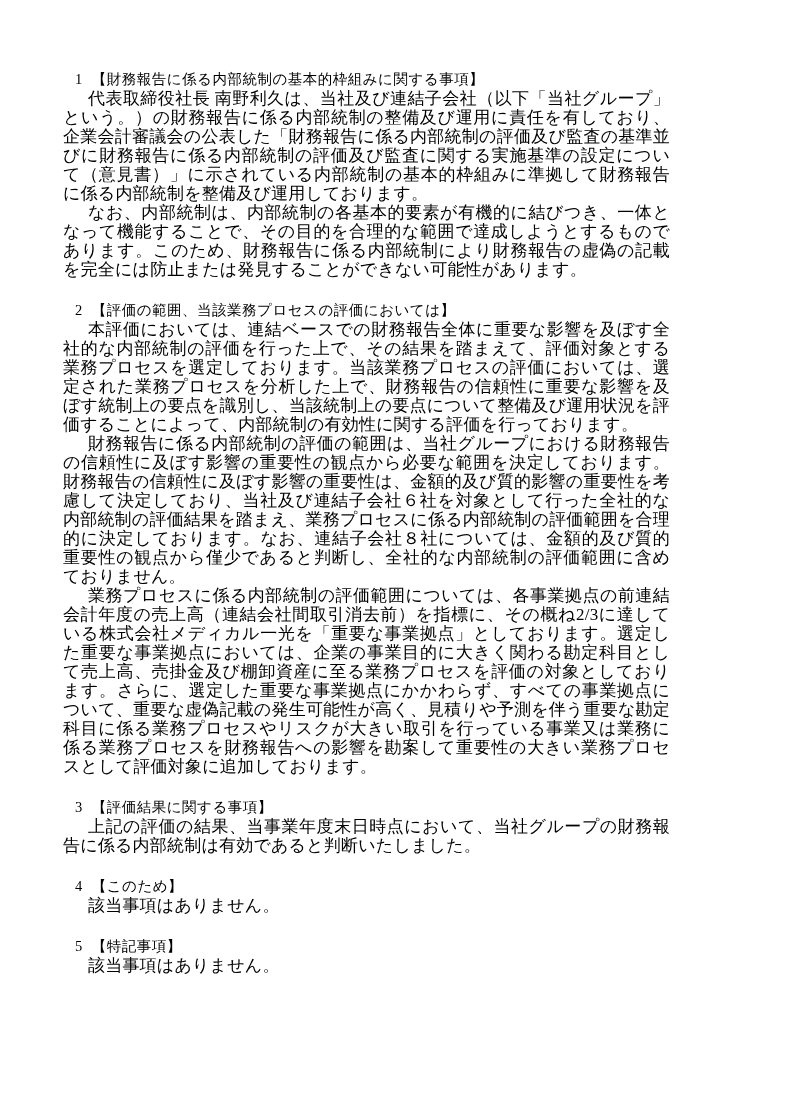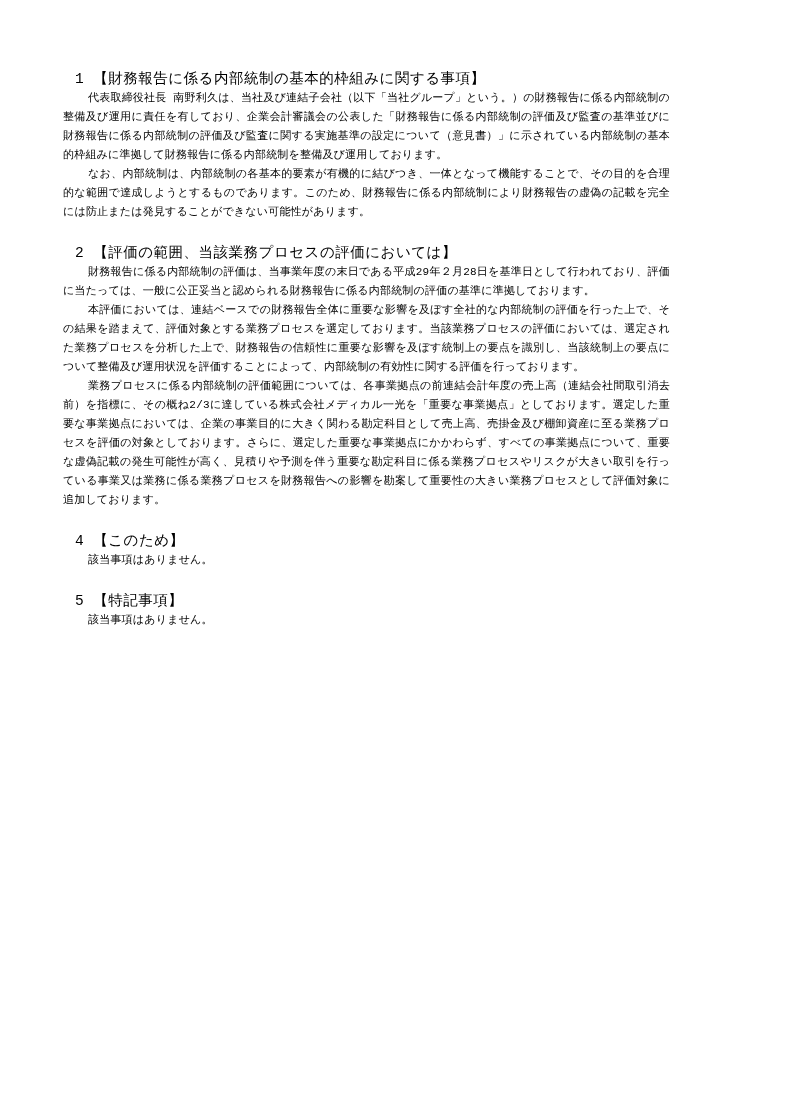--- a/index.html
+++ b/index.html
@@ -8,64 +8,68 @@
     background: #ffffff;
   }
   .page {
     position: relative;
     width: 732px;
     height: 1118px;
     box-sizing: border-box;
     background: #ffffff;
     color: #000000;
     padding: 69px 62px 0 63px;
-    font-family: Liberation Mono, monospace;
+    font-family: Liberation Serif, serif;
     overflow: hidden;
   }
   .doc-section {
     margin: 0 0 21px 0;
   }
   .heading {
     font-size: 14.5px;
     line-height: 20px;
     padding-left: 12px;
     white-space: nowrap;
     letter-spacing: 0.5px;
   }
   .heading .num {
     display: inline-block;
     margin-right: 9px;
   }
   .para {
     margin: 0;
-    font-size: 11px;
+    font-size: 17px;
     line-height: 19px;
     text-align: justify;
     text-indent: 25px;
     letter-spacing: 0.2px;
   }
 </style>
 </head>
 <body>
 
 <div class="page">
 
   <section class="doc-section">
     <div class="heading"><span class="num">1</span><span class="title">【財務報告に係る内部統制の基本的枠組みに関する事項】</span></div>
     <p class="para">代表取締役社長 南野利久は、当社及び連結子会社（以下「当社グループ」という。）の財務報告に係る内部統制の整備及び運用に責任を有しており、企業会計審議会の公表した「財務報告に係る内部統制の評価及び監査の基準並びに財務報告に係る内部統制の評価及び監査に関する実施基準の設定について（意見書）」に示されている内部統制の基本的枠組みに準拠して財務報告に係る内部統制を整備及び運用しております。</p>
     <p class="para">なお、内部統制は、内部統制の各基本的要素が有機的に結びつき、一体となって機能することで、その目的を合理的な範囲で達成しようとするものであります。このため、財務報告に係る内部統制により財務報告の虚偽の記載を完全には防止または発見することができない可能性があります。</p>
   </section>
 
   <section class="doc-section">
     <div class="heading"><span class="num">2</span><span class="title">【評価の範囲、当該業務プロセスの評価においては】</span></div>
-    <p class="para">財務報告に係る内部統制の評価は、当事業年度の末日である平成29年２月28日を基準日として行われており、評価に当たっては、一般に公正妥当と認められる財務報告に係る内部統制の評価の基準に準拠しております。</p>
     <p class="para">本評価においては、連結ベースでの財務報告全体に重要な影響を及ぼす全社的な内部統制の評価を行った上で、その結果を踏まえて、評価対象とする業務プロセスを選定しております。当該業務プロセスの評価においては、選定された業務プロセスを分析した上で、財務報告の信頼性に重要な影響を及ぼす統制上の要点を識別し、当該統制上の要点について整備及び運用状況を評価することによって、内部統制の有効性に関する評価を行っております。</p>
+    <p class="para">財務報告に係る内部統制の評価の範囲は、当社グループにおける財務報告の信頼性に及ぼす影響の重要性の観点から必要な範囲を決定しております。財務報告の信頼性に及ぼす影響の重要性は、金額的及び質的影響の重要性を考慮して決定しており、当社及び連結子会社６社を対象として行った全社的な内部統制の評価結果を踏まえ、業務プロセスに係る内部統制の評価範囲を合理的に決定しております。なお、連結子会社８社については、金額的及び質的重要性の観点から僅少であると判断し、全社的な内部統制の評価範囲に含めておりません。</p>
     <p class="para">業務プロセスに係る内部統制の評価範囲については、各事業拠点の前連結会計年度の売上高（連結会社間取引消去前）を指標に、その概ね2/3に達している株式会社メディカル一光を「重要な事業拠点」としております。選定した重要な事業拠点においては、企業の事業目的に大きく関わる勘定科目として売上高、売掛金及び棚卸資産に至る業務プロセスを評価の対象としております。さらに、選定した重要な事業拠点にかかわらず、すべての事業拠点について、重要な虚偽記載の発生可能性が高く、見積りや予測を伴う重要な勘定科目に係る業務プロセスやリスクが大きい取引を行っている事業又は業務に係る業務プロセスを財務報告への影響を勘案して重要性の大きい業務プロセスとして評価対象に追加しております。</p>
   </section>
 
+  <section class="doc-section">
+    <div class="heading"><span class="num">3</span><span class="title">【評価結果に関する事項】</span></div>
+    <p class="para">上記の評価の結果、当事業年度末日時点において、当社グループの財務報告に係る内部統制は有効であると判断いたしました。</p>
+  </section>
 
   <section class="doc-section">
     <div class="heading"><span class="num">4</span><span class="title">【このため】</span></div>
     <p class="para">該当事項はありません。</p>
   </section>
 
   <section class="doc-section">
     <div class="heading"><span class="num">5</span><span class="title">【特記事項】</span></div>
     <p class="para">該当事項はありません。</p>
   </section>

